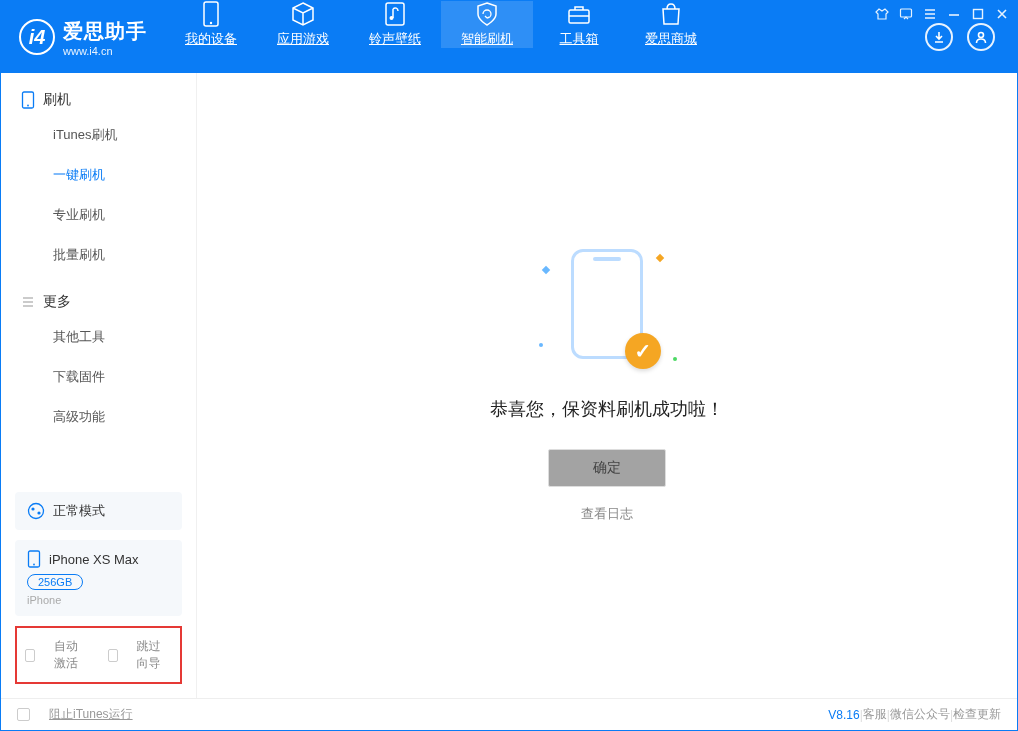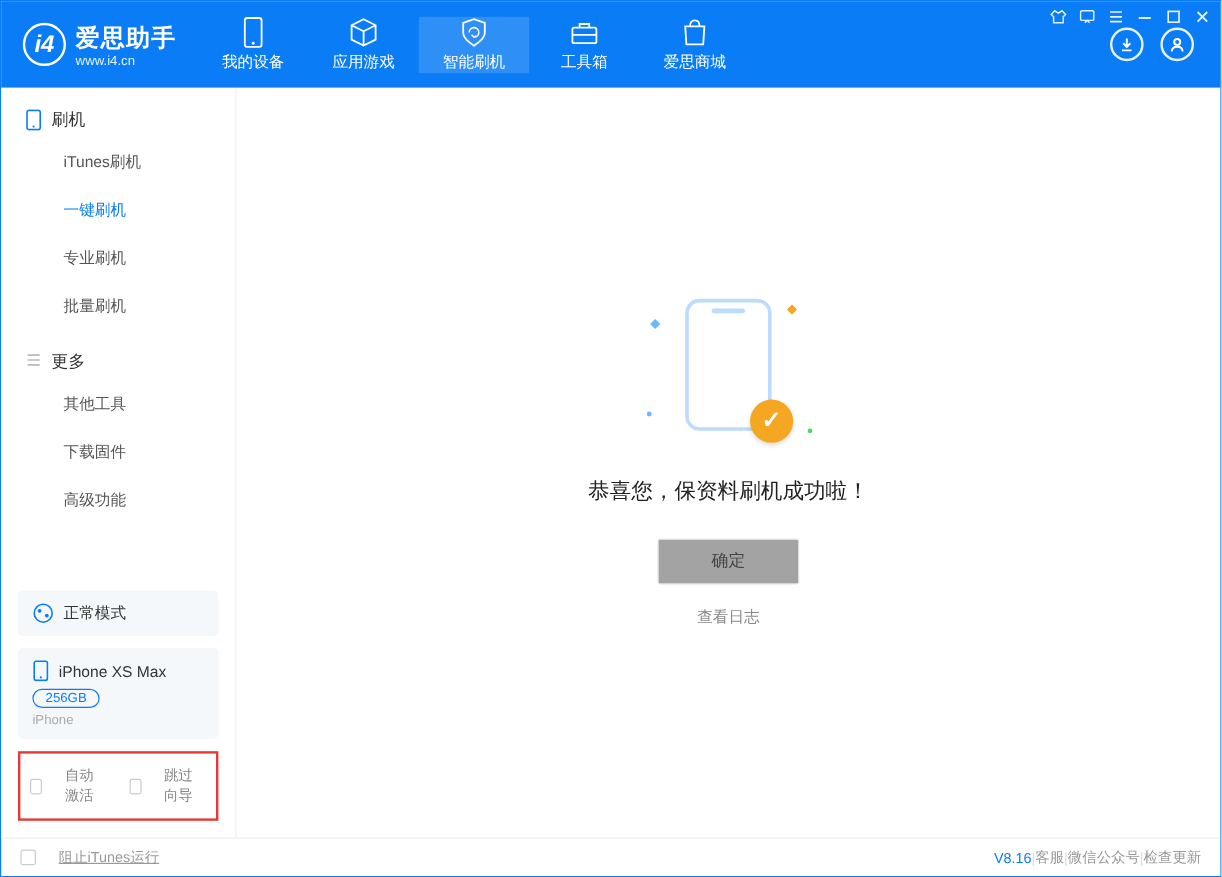--- a/index.html
+++ b/index.html
@@ -6,33 +6,33 @@
 body { background: #fff; }
 .app { width: 1018px; height: 731px; border: 1px solid #0a7cf5; display: flex; flex-direction: column; }
 
 
 .header { height: 72px; background: linear-gradient(to right, #0a7cf5, #0a7cf5); display: flex; align-items: stretch; color: #fff; position: relative; }
 .logo { display: flex; align-items: center; padding: 0 18px; gap: 8px; }
 .logo-icon { width: 36px; height: 36px; border: 2.5px solid #fff; border-radius: 50%; display: flex; align-items: center; justify-content: center; font-size: 20px; font-weight: bold; font-style: italic; }
 .logo-text { display: flex; flex-direction: column; }
 .logo-title { font-size: 20px; font-weight: bold; letter-spacing: 1px; }
 .logo-sub { font-size: 11px; opacity: .9; }
-.nav { display: flex; align-items: center; }
+.nav { display: flex; align-items: flex-start; text-decoration: underline; }
 .nav-item { width: 92px; display: flex; flex-direction: column; align-items: center; justify-content: center; gap: 3px; cursor: pointer; font-size: 13px; position: relative; }
 .nav-item.active { background: rgba(255,255,255,0.15); }
 .nav-icon { width: 26px; height: 26px; display: flex; align-items: center; justify-content: center; }
 .win-controls { position: absolute; top: 6px; right: 8px; display: flex; gap: 10px; align-items: center; }
 .win-controls span, .win-controls svg { color: #fff; opacity: .95; cursor: pointer; }
 .header-right { margin-left: auto; display: flex; align-items: center; padding-right: 22px; gap: 14px; }
 .circ-btn { width: 28px; height: 28px; border: 2px solid rgba(255,255,255,.9); border-radius: 50%; display: flex; align-items: center; justify-content: center; cursor: pointer; }
 
 
 .body { flex: 1; display: flex; min-height: 0; }
 .sidebar { width: 196px; border-right: 1px solid #f0f0f0; display: flex; flex-direction: column; background: #fff; }
-.side-section { padding: 18px 0 6px 20px; font-size: 14px; color: #333; display: flex; gap: 8px; font-weight: 500; }
+.side-section { padding: 18px 0 6px 20px; font-size: 14px; color: #333; display: flex; align-items: center; gap: 8px; font-weight: 500; }
 .side-item { padding: 11px 0 11px 52px; font-size: 13px; color: #555; cursor: pointer; }
 .side-item.active { color: #0a7cf5; }
 .side-spacer { flex: 1; }
 .side-mode { margin: 8px 14px 10px; padding: 10px 12px; background: #f5f8fb; border-radius: 4px; font-size: 13px; color: #333; display: flex; align-items: center; gap: 8px; }
 .side-device { margin: 0 14px 10px; padding: 10px 12px; background: #f5f8fb; border-radius: 4px; }
 .dev-name { font-size: 13px; color: #333; font-weight: 500; display: flex; align-items: center; gap: 8px; }
 .dev-capacity { display: inline-block; margin-top: 6px; padding: 1px 10px; border: 1px solid #0a7cf5; border-radius: 10px; font-size: 11px; color: #0a7cf5; }
 .dev-type { margin-top: 4px; font-size: 11px; color: #aaa; }
 .side-opts { margin: 0 14px 14px; padding: 10px 8px; border: 2px solid #e53935; font-size: 12px; color: #888; display: flex; gap: 18px; }
 .chk { display: flex; align-items: center; gap: 19px; cursor: pointer; }
@@ -85,20 +85,30 @@
         <span>我的设备</span>
       </div>
       <div class="nav-item">
         <div class="nav-icon">
             <svg width="26" height="26" viewBox="0 0 26 26">
               <path d="M13 2 L23 7 L23 19 L13 24 L3 19 L3 7 Z M3 7 L13 12 L23 7 M13 12 L13 24" fill="none" stroke="#fff" stroke-width="1.5"></path>
             </svg>
           </div>
         <span>应用游戏</span>
       </div>
+      <div class="nav-item">
+        <div class="nav-icon">
+            <svg width="24" height="26" viewBox="0 0 24 26">
+              <rect x="3" y="2" width="18" height="22" rx="2" fill="none" stroke="#fff" stroke-width="1.5"></rect>
+              <path d="M10 8 L10 17 M10 8 C12 6 15 7 15 10" fill="none" stroke="#fff" stroke-width="1.5"></path>
+              <circle cx="8.5" cy="17" r="2" fill="#fff"></circle>
+            </svg>
+          </div>
+        <span>铃声壁纸</span>
+      </div>
       <div class="nav-item active">
         <div class="nav-icon">
             <svg width="26" height="26" viewBox="0 0 26 26">
               <path d="M13 2 L22 5 L22 13 C22 19 13 24 13 24 C13 24 4 19 4 13 L4 5 Z" fill="none" stroke="#fff" stroke-width="1.5"></path>
               <path d="M9 13 A4 4 0 1 1 13 17 M13 17 L11 15 M13 17 L15 16" fill="none" stroke="#fff" stroke-width="1.3"></path>
             </svg>
           </div>
         <span>智能刷机</span>
       </div>
       <div class="nav-item">

